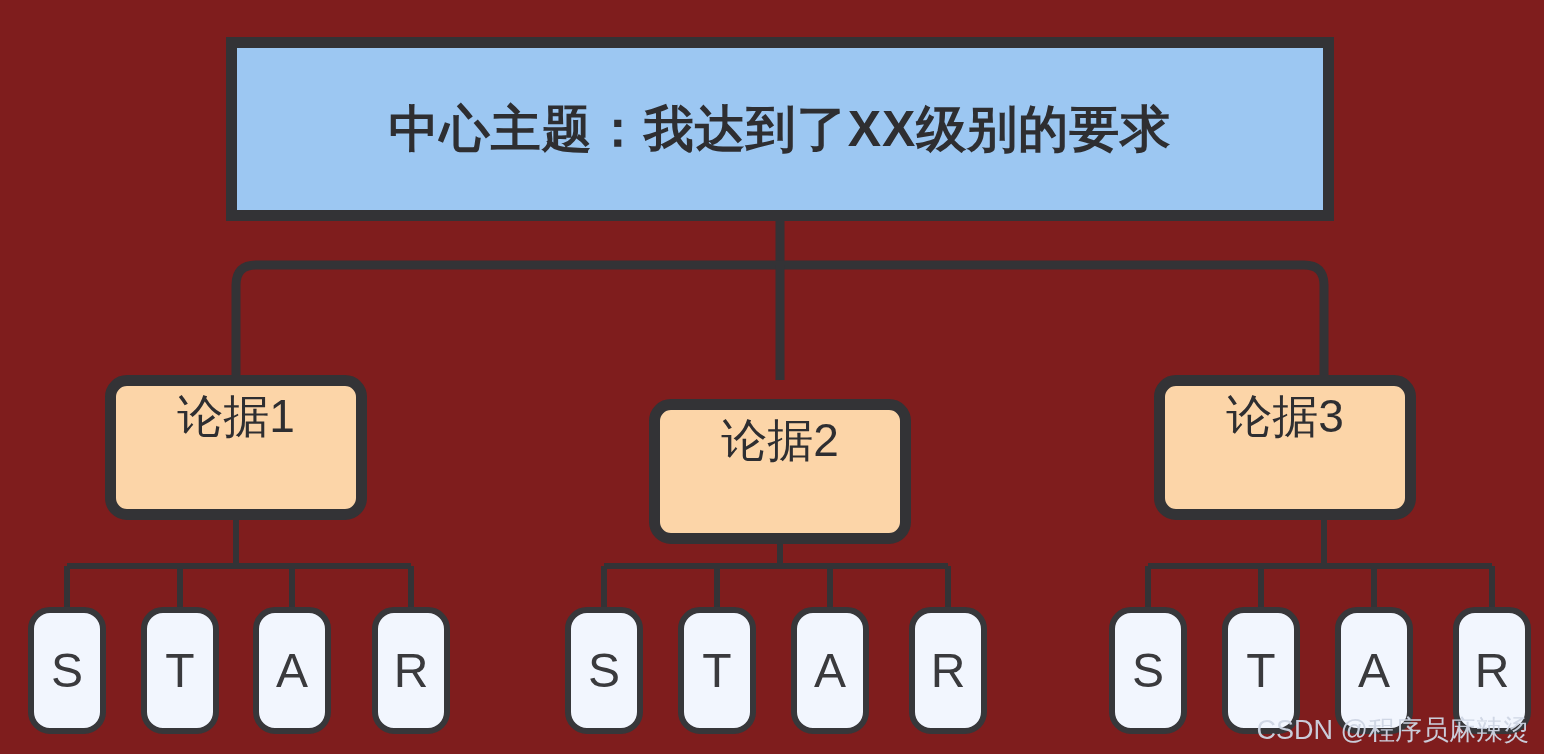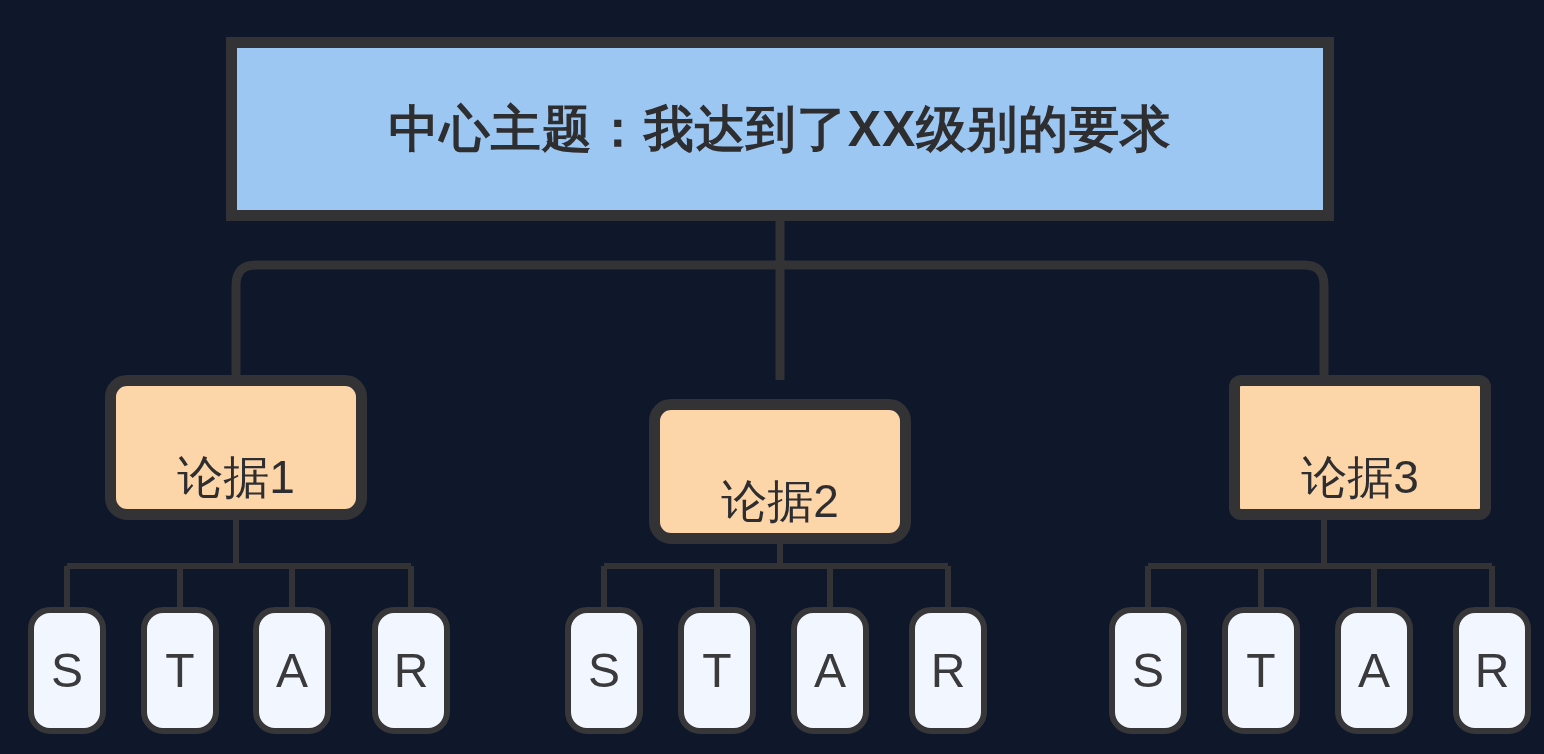--- a/index.html
+++ b/index.html
@@ -4,21 +4,21 @@
 <style>
   html, body {
     margin: 0;
     padding: 0;
     background: #eef3fd;
   }
   #canvas {
     position: relative;
     width: 1544px;
     height: 754px;
-    background: #0f172a;
+    background: #7f1d1d;
     overflow: hidden;
     font-family: "Liberation Sans", "DejaVu Sans", sans-serif;
     text-decoration: underline;
   }
   svg.layer {
     position: absolute;
     left: 0;
     top: 0;
     width: 1544px;
     height: 754px;
@@ -47,21 +47,21 @@
   
   .branch-box {
     position: absolute;
     width: 262px;
     height: 145px;
     box-sizing: border-box;
     background: #fcd5a8;
     border: 11px solid #333336;
     border-radius: 22px;
     display: flex;
-    align-items: flex-end;
+    align-items: flex-start;
     justify-content: center;
   }
   .branch-label {
     font-size: 46px;
     color: #2e2e31;
     white-space: nowrap;
   }
   
   .leaf-box {
     position: absolute;
@@ -131,21 +131,21 @@
   </div>
 
   <div class="branch-box" style="left:105px; top:375px;">
     <span class="branch-label">论据1</span>
   </div>
 
   <div class="branch-box" style="left:649px; top:375px;margin-top:24px;">
     <span class="branch-label">论据2</span>
   </div>
 
-  <div class="branch-box" style="left:1229px; top:375px;border-radius:12px;">
+  <div class="branch-box" style="left:1154px; top:375px;">
     <span class="branch-label">论据3</span>
   </div>
 
   <div class="leaf-box" style="left:28px; top:607px;">
     <span class="leaf-label">S</span>
   </div>
   <div class="leaf-box" style="left:141px; top:607px;">
     <span class="leaf-label">T</span>
   </div>
   <div class="leaf-box" style="left:253px; top:607px;">
@@ -174,14 +174,15 @@
   <div class="leaf-box" style="left:1222px; top:607px;">
     <span class="leaf-label">T</span>
   </div>
   <div class="leaf-box" style="left:1335px; top:607px;">
     <span class="leaf-label">A</span>
   </div>
   <div class="leaf-box" style="left:1453px; top:607px;">
     <span class="leaf-label">R</span>
   </div>
 
+  <div class="watermark">CSDN @程序员麻辣烫</div>
 
 </div>
 
 </body></html>

